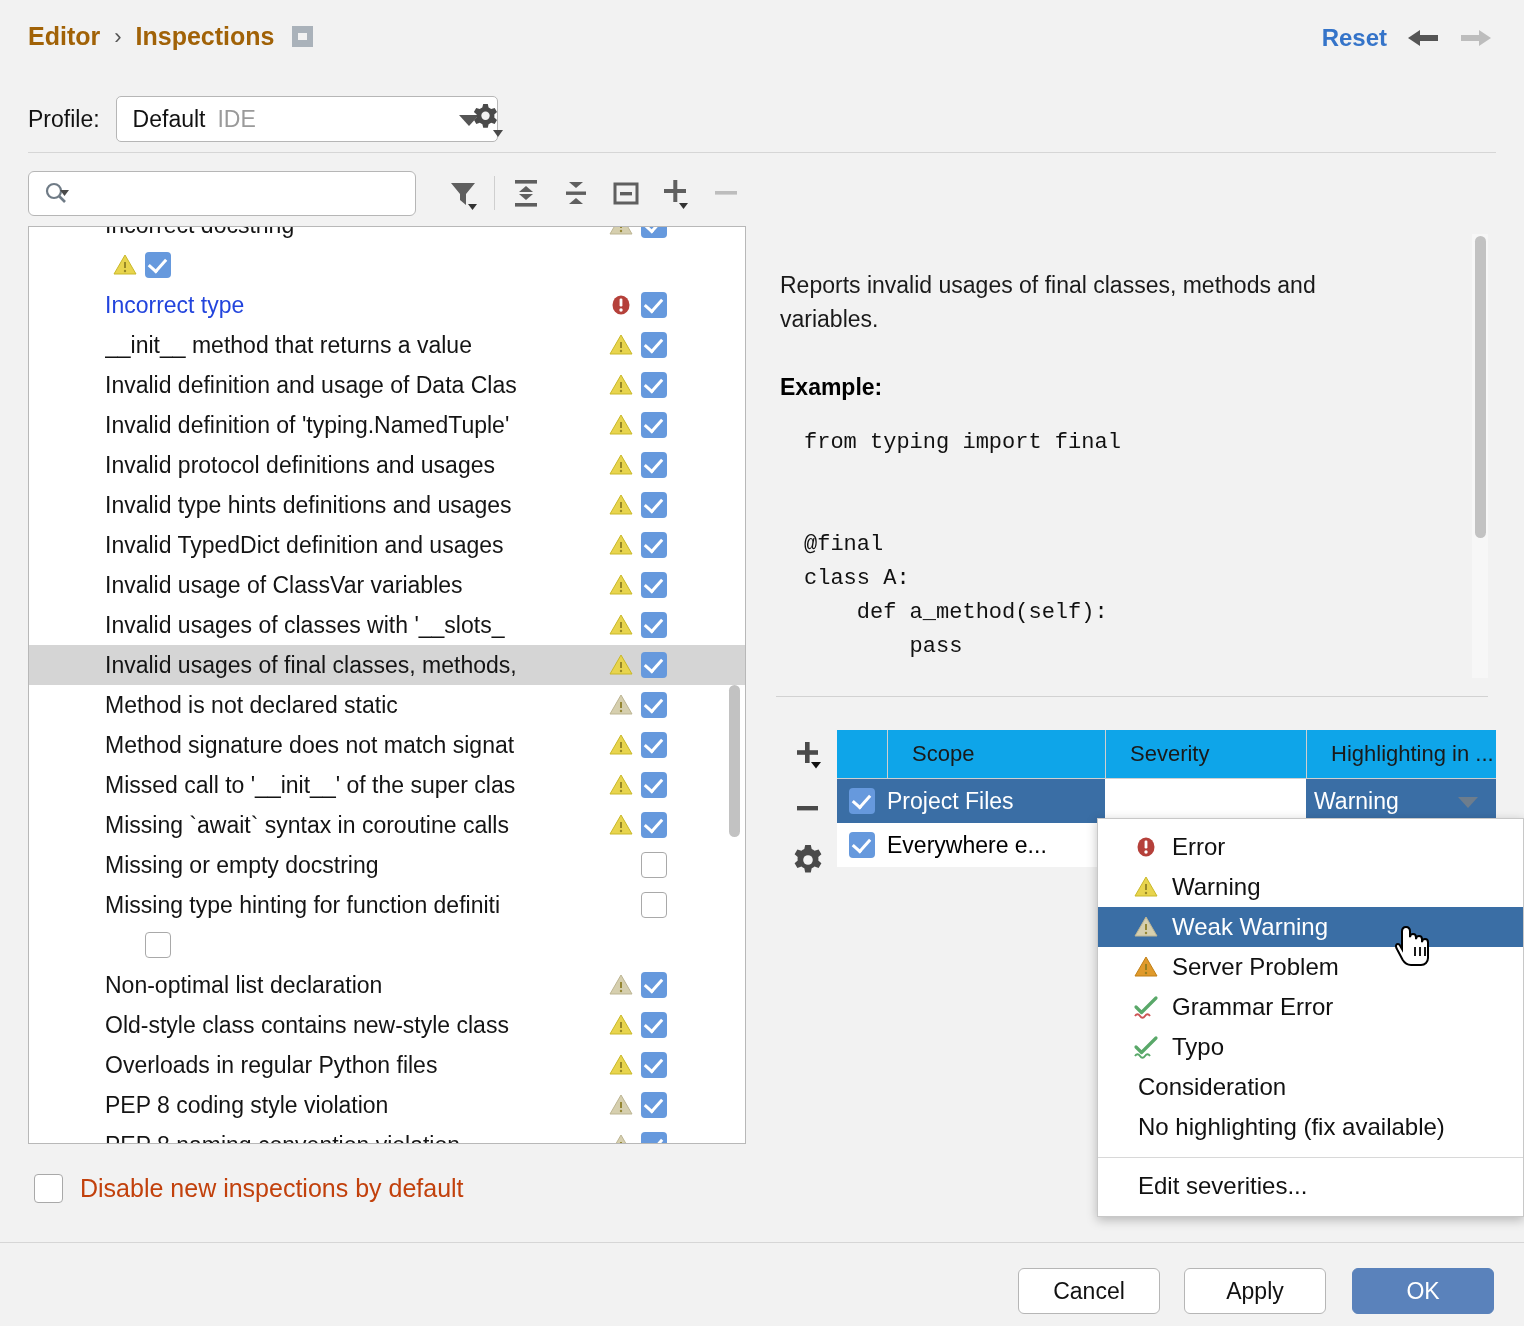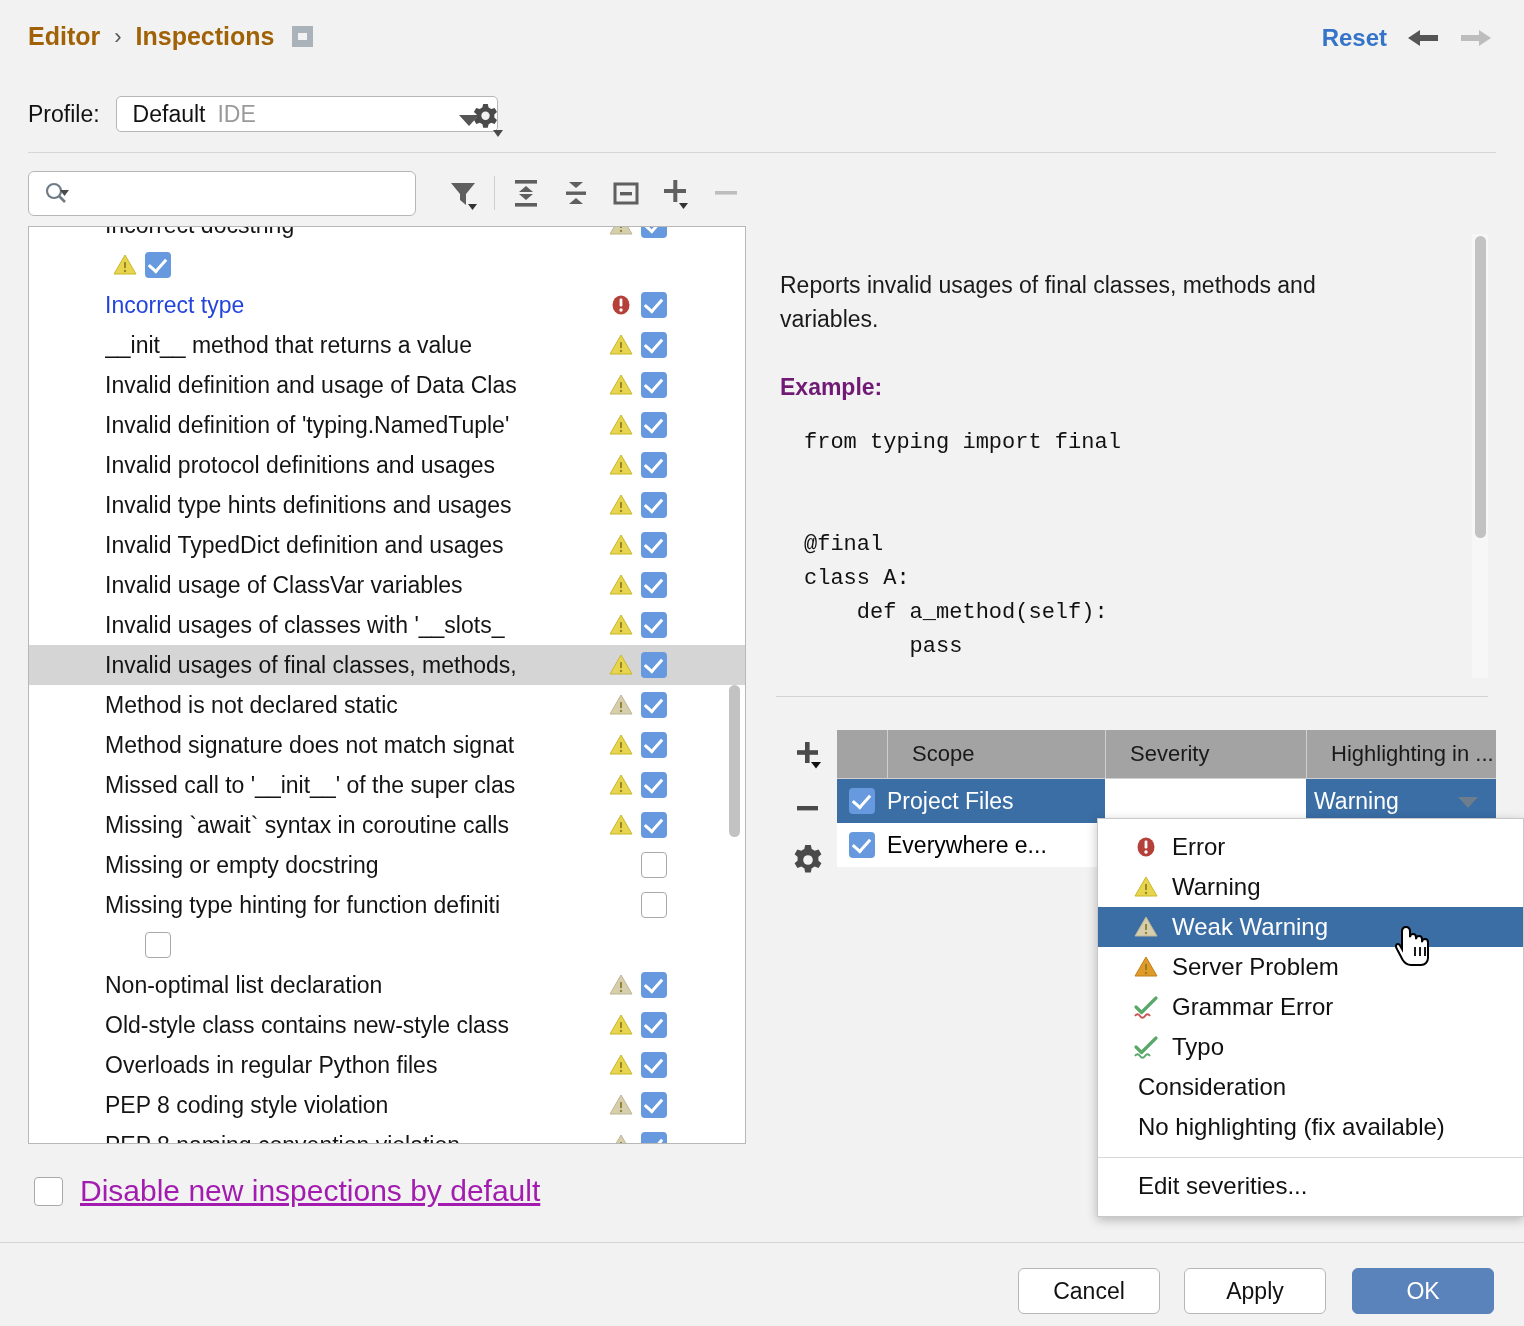--- a/index.html
+++ b/index.html
@@ -28,21 +28,21 @@
   #reset-link{
     position:absolute;right:137px;top:24px;font-size:24px;font-weight:bold;color:#3574c9;cursor:pointer;
   }
   .navarrow{position:absolute;top:24px;width:42px;height:28px;cursor:pointer;}
   #nav-back{right:80px;}
   #nav-fwd{right:27px;}
   
   #profile-row{position:absolute;left:28px;top:96px;display:flex;align-items:center;}
   #profile-label{font-size:23px;color:#111;margin-right:16px;}
   #profile-combo{
-    width:382px;height:36px;background:#fff;border:1px solid #b6b6b6;border-radius:5px;
+    width:382px;height:46px;background:#fff;border:1px solid #b6b6b6;border-radius:5px;
     display:flex;align-items:center;box-sizing:border-box;cursor:pointer;position:relative;
   }
   #profile-value{font-size:23px;color:#111;margin-left:16px;}
   #profile-sub{font-size:23px;color:#9a9a9a;margin-left:12px;}
   #profile-arrow{position:absolute;right:18px;top:18px;
     width:0;height:0;border-left:10px solid transparent;border-right:10px solid transparent;border-top:11px solid #555;}
   #profile-gear{position:absolute;left:465px;top:100px;cursor:pointer;}
   #hr-top{position:absolute;left:28px;top:152px;width:1468px;height:1px;background:#d6d6d6;}
   
   #toolbar{position:absolute;left:28px;top:170px;display:flex;align-items:center;}
@@ -76,35 +76,35 @@
   }
   .cbox.off{background:#fff;border:1px solid #a9a9a9;}
   
   #list-sb{position:absolute;right:3px;top:0;width:16px;height:918px;}
   #list-thumb{position:absolute;left:3px;top:458px;width:11px;height:152px;background:#c2c2c2;border-radius:6px;}
   
   #desc-panel{
     position:absolute;left:776px;top:226px;width:720px;height:460px;background:#f2f2f2;overflow:hidden;
   }
   #desc-text{position:absolute;left:4px;top:42px;width:640px;font-size:23px;line-height:34px;color:#1a1a1a;}
-  #desc-example{position:absolute;left:4px;top:148px;font-size:23px;font-weight:bold;color:#701a75;}
+  #desc-example{position:absolute;left:4px;top:148px;font-size:23px;font-weight:bold;color:#000000;}
   #desc-code{
     position:absolute;left:28px;top:200px;font-family:Liberation Mono, monospace;
     font-size:22px;line-height:34px;white-space:pre;color:#111;
   }
   #desc-sb{position:absolute;right:8px;top:8px;width:16px;height:444px;background:#f7f7f7;}
   #desc-thumb{position:absolute;left:3px;top:2px;width:11px;height:302px;background:#c2c2c2;border-radius:6px;}
   #desc-hr{position:absolute;left:776px;top:696px;width:712px;height:1px;background:#d2d2d2;}
   
   #scope-wrap{position:absolute;left:780px;top:730px;width:716px;height:156px;}
   #scope-tools{position:absolute;left:0;top:0;width:56px;height:156px;background:#f2f2f2;
     display:flex;flex-direction:column;align-items:center;}
   .stool{width:56px;height:52px;display:flex;align-items:center;justify-content:center;cursor:pointer;}
   #scope-table{position:absolute;left:57px;top:0;width:659px;background:#fff;}
-  #scope-head{display:flex;height:48px;background:#a3a3a3;border-bottom:1px solid #cfcfcf;}
+  #scope-head{display:flex;height:48px;background:#0ea5e9;border-bottom:1px solid #cfcfcf;}
   .sh{font-size:22px;color:#1a1a1a;display:flex;align-items:center;box-sizing:border-box;
     border-left:1px solid #cfcfcf;padding-left:24px;}
   .sh:first-child{border-left:none;}
   .sh-chk{width:50px;flex:0 0 50px;padding-left:0;}
   .sh-scope{width:218px;flex:0 0 218px;}
   .sh-sev{width:201px;flex:0 0 201px;}
   .sh-high{width:190px;flex:0 0 190px;}
   .srow{display:flex;height:44px;align-items:stretch;}
   .srow .cell{display:flex;align-items:center;box-sizing:border-box;}
   .c-chk{width:50px;flex:0 0 50px;justify-content:center;}
@@ -128,21 +128,21 @@
   .mi{height:40px;display:flex;align-items:center;padding-left:34px;font-size:24px;color:#111;cursor:pointer;}
   .mi.hl{background:#3a6ea5;color:#fff;}
   .mi-icon{width:34px;display:flex;align-items:center;justify-content:flex-start;}
   .mi-label{margin-left:6px;white-space:nowrap;}
   .mi.noicon{}
   #menu-sep{height:1px;background:#d8d8d8;margin:10px 0 8px 0;}
   #cursor{position:absolute;left:1395px;top:925px;width:44px;height:52px;pointer-events:none;}
   
   #disable-row{position:absolute;left:34px;top:1174px;display:flex;align-items:center;cursor:pointer;}
   #disable-box{width:29px;height:29px;background:#fff;border:1px solid #a9a9a9;border-radius:4px;box-sizing:border-box;}
-  #disable-label{font-size:30px;margin-left:17px;color:#a21caf;text-decoration:underline;}
+  #disable-label{font-size:25px;margin-left:17px;color:#c2410c;}
   #hr-bottom{position:absolute;left:0;top:1242px;width:1524px;height:1px;background:#d6d6d6;}
   .btn{
     position:absolute;top:1268px;height:46px;border-radius:6px;box-sizing:border-box;
     display:flex;align-items:center;justify-content:center;font-size:23px;cursor:pointer;
   }
   #btn-cancel{left:1018px;width:142px;background:#fff;border:1px solid #b6b6b6;color:#111;}
   #btn-apply{left:1184px;width:142px;background:#fff;border:1px solid #b6b6b6;color:#111;}
   #btn-ok{left:1352px;width:142px;background:#5a82bb;border:1px solid #5a82bb;color:#fff;}
 </style>
 </head>

